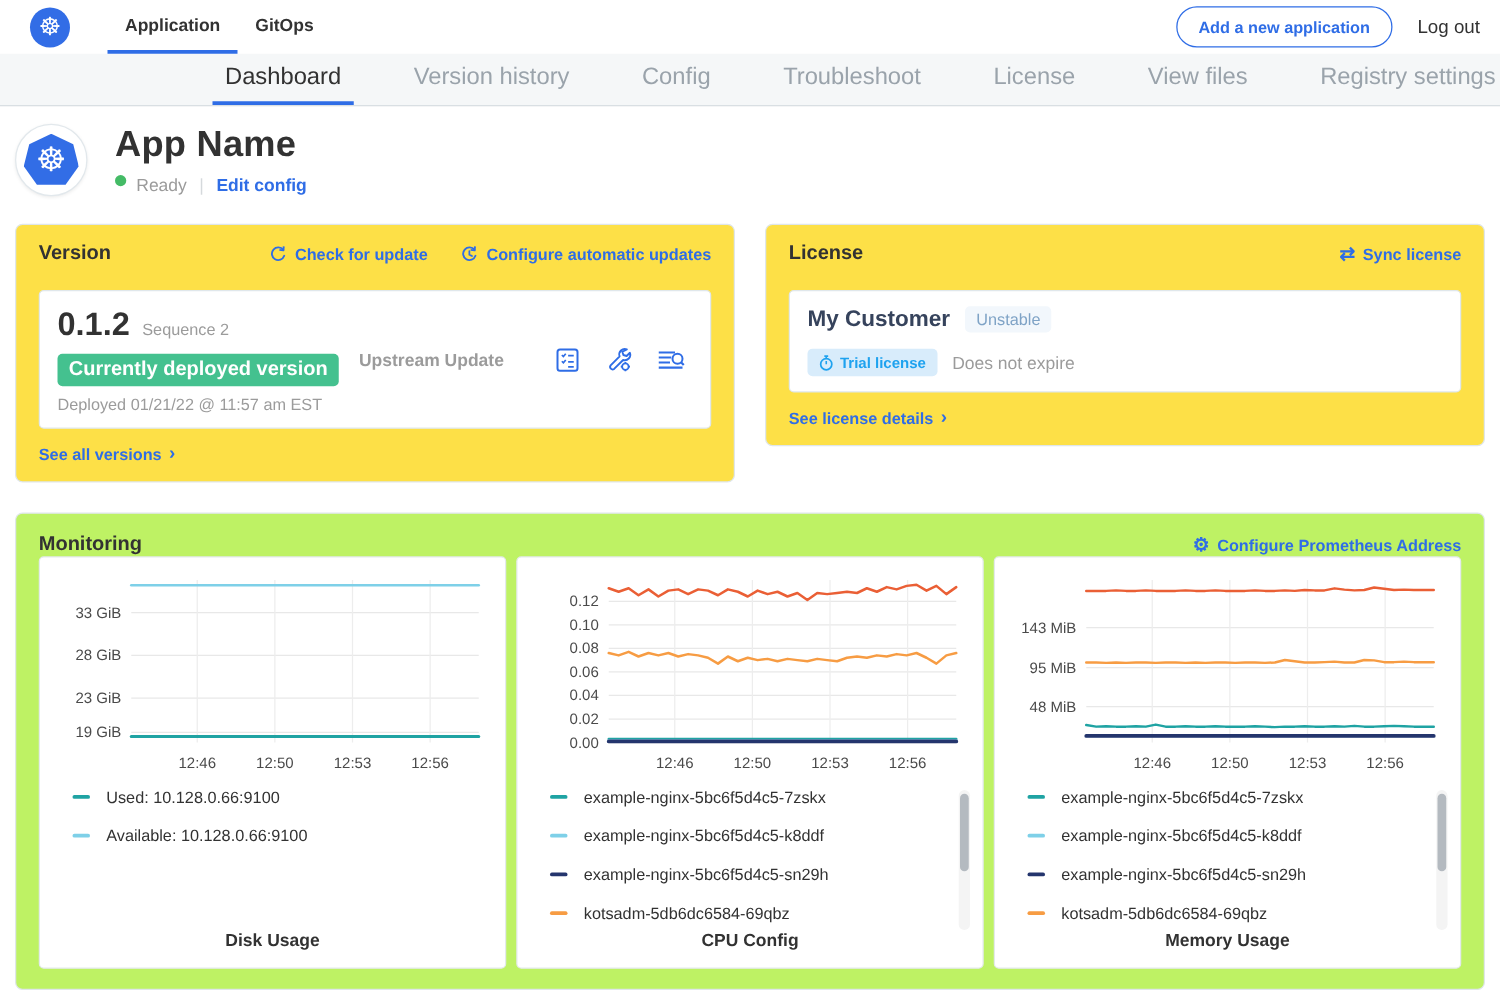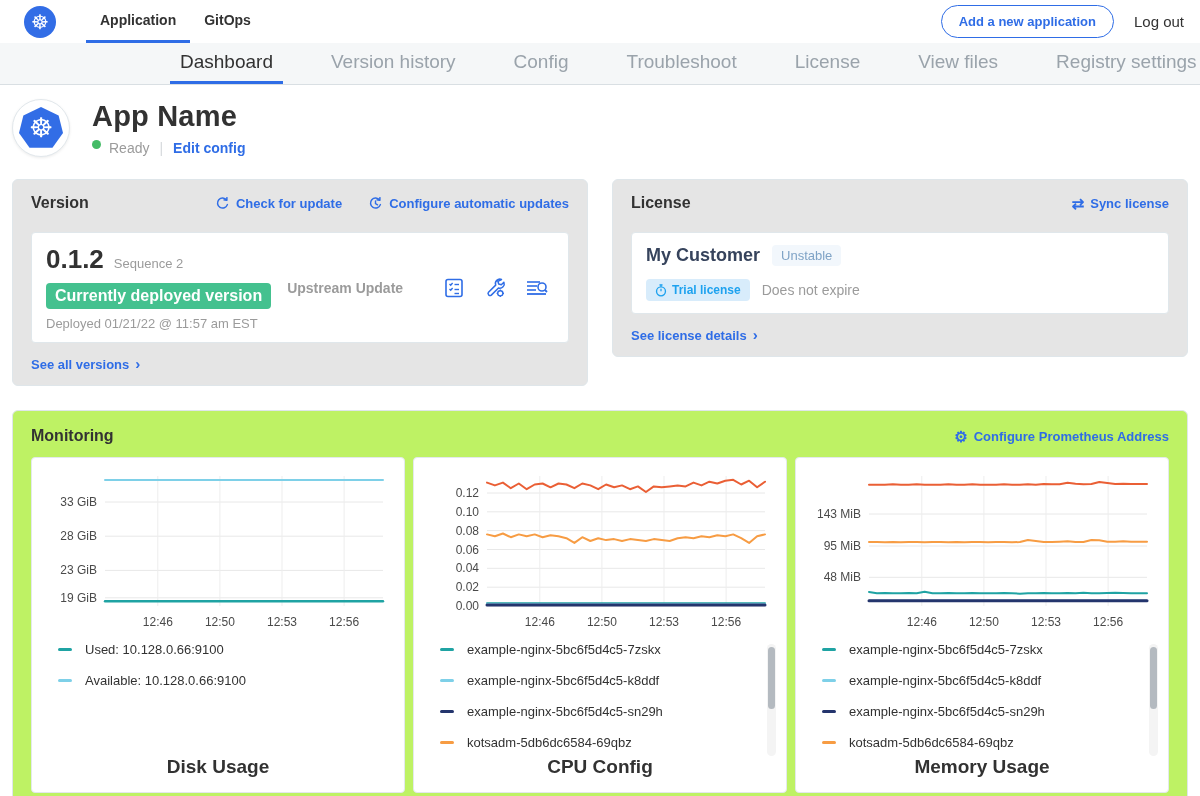--- a/index.html
+++ b/index.html
@@ -37,21 +37,21 @@
   .status-row { display:flex; gap:8px; margin-top:7px; }
   .dot { width:9px; height:9px; border-radius:50%; background:#44bb66; }
   .status-text { font-size:14px; color:#9b9b9b; }
   .vdiv { color:#d5d9dc; font-size:14px; padding:0 2px; }
   .link { color:#2f6de6; font-weight:700; font-size:13px; cursor:pointer; text-decoration:none;
     display:inline-flex; align-items:center; gap:6px; }
   .chev { font-size:15px; font-weight:700; position:relative; top:-1px; }
 
   
   .cards-row { display:flex; gap:24px; padding:0 12px; margin-top:8px; align-items:flex-start; }
-  .card { background:#e5e5e5; border:1px solid #dfe6ea; border-radius:6px; padding:14px 18px 12px; flex:1; }
+  .card { background:#fde047; border:1px solid #dfe6ea; border-radius:6px; padding:14px 18px 12px; flex:1; }
   .card-head { display:flex; align-items:center; justify-content:space-between; }
   .card-title { font-size:16px; font-weight:700; }
   .head-links { display:flex; gap:26px; }
   .inner-box { background:#fff; border:1px solid #e0e7eb; border-radius:4px; margin-top:20px; }
 
   
   .version-box { padding:11px 14px; display:flex; align-items:center; }
   .ver-line { display:flex; align-items:baseline; gap:10px; }
   .ver-num { font-size:26px; font-weight:700; }
   .muted { color:#9b9b9b; }
@@ -70,30 +70,30 @@
   .cust-name { font-size:18px; font-weight:700; color:#36435c; }
   .chan-badge { background:#f2f7fc; color:#7fa3c6; font-size:13px; padding:3px 9px; border-radius:4px; }
   .lic-row2 { display:flex; align-items:center; gap:12px; margin-top:13px; }
   .trial-badge { background:#d8ecfb; color:#1ea2ef; font-size:12px; font-weight:700; padding:4px 9px;
     border-radius:4px; display:inline-flex; align-items:center; gap:5px; }
   .expiry { font-size:14px; color:#9b9b9b; }
 
   
   .monitoring { margin:24px 12px 0; background:#bef264; border:1px solid #dfe6ea; border-radius:6px;
     padding:16px 18px 16px; }
-  .charts-row { display:flex; gap:8px; margin-top:12px; }
+  .charts-row { display:flex; gap:8px; margin-top:0; }
   .chart-card { background:#fff; border:1px solid #e3e9ec; border-radius:4px; flex:1;
     padding:10px 8px 14px; position:relative; }
   .chart-card svg { display:block; margin:0 auto; }
   svg text { font-family:"Liberation Sans", sans-serif; }
   .legend { height:118px; padding:10px 0 0 18px; overflow:hidden; }
   .legend-item { display:flex; align-items:center; gap:13px; margin-bottom:16px; }
   .legend-dash { width:14px; height:3px; border-radius:2px; flex:none; }
   .legend-label { font-size:13px; color:#323232;text-align:right; }
-  .chart-title { text-align:center; font-size:19px; font-weight:700; margin-top:6px; }
+  .chart-title { text-align:center; font-size:14px; font-weight:700; margin-top:6px; }
   .legend-scrollbar { position:absolute; right:10px; top:186px; width:9px; height:112px;
     background:#f4f4f4; border-radius:5px; }
   .legend-scroll-thumb { position:absolute; top:3px; left:1px; width:7px; height:62px;
     background:#b4bac0; border-radius:4px; cursor:pointer; }
 
   .icon-blue { color:#2f6de6; font-size:15px; line-height:1; }
 </style>
 </head>
 <body>
 

